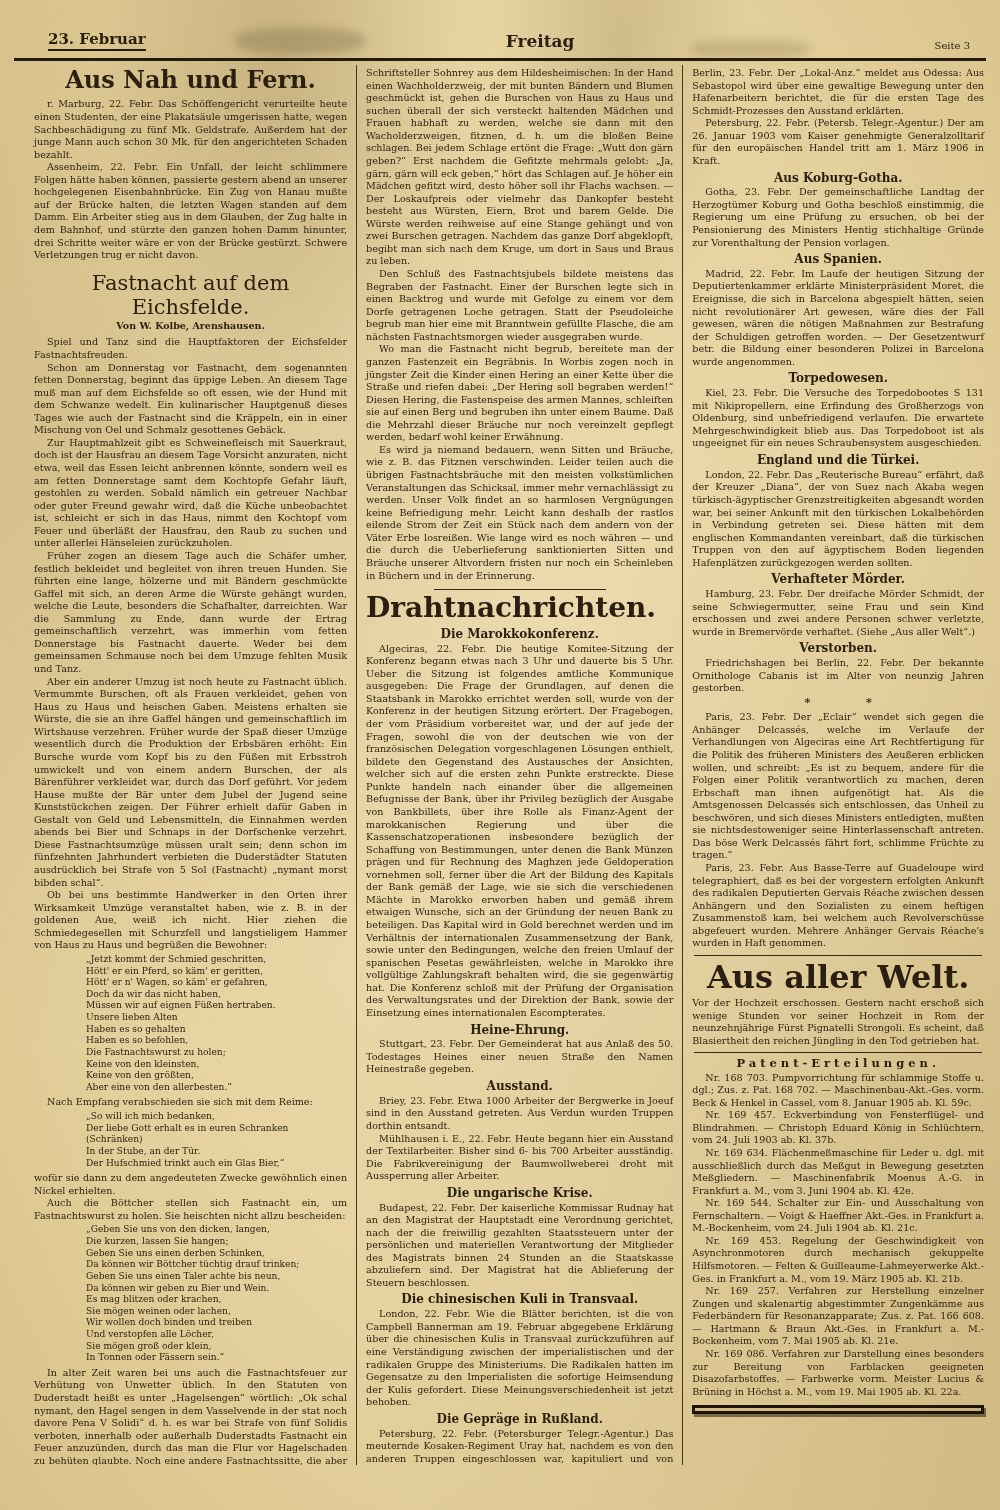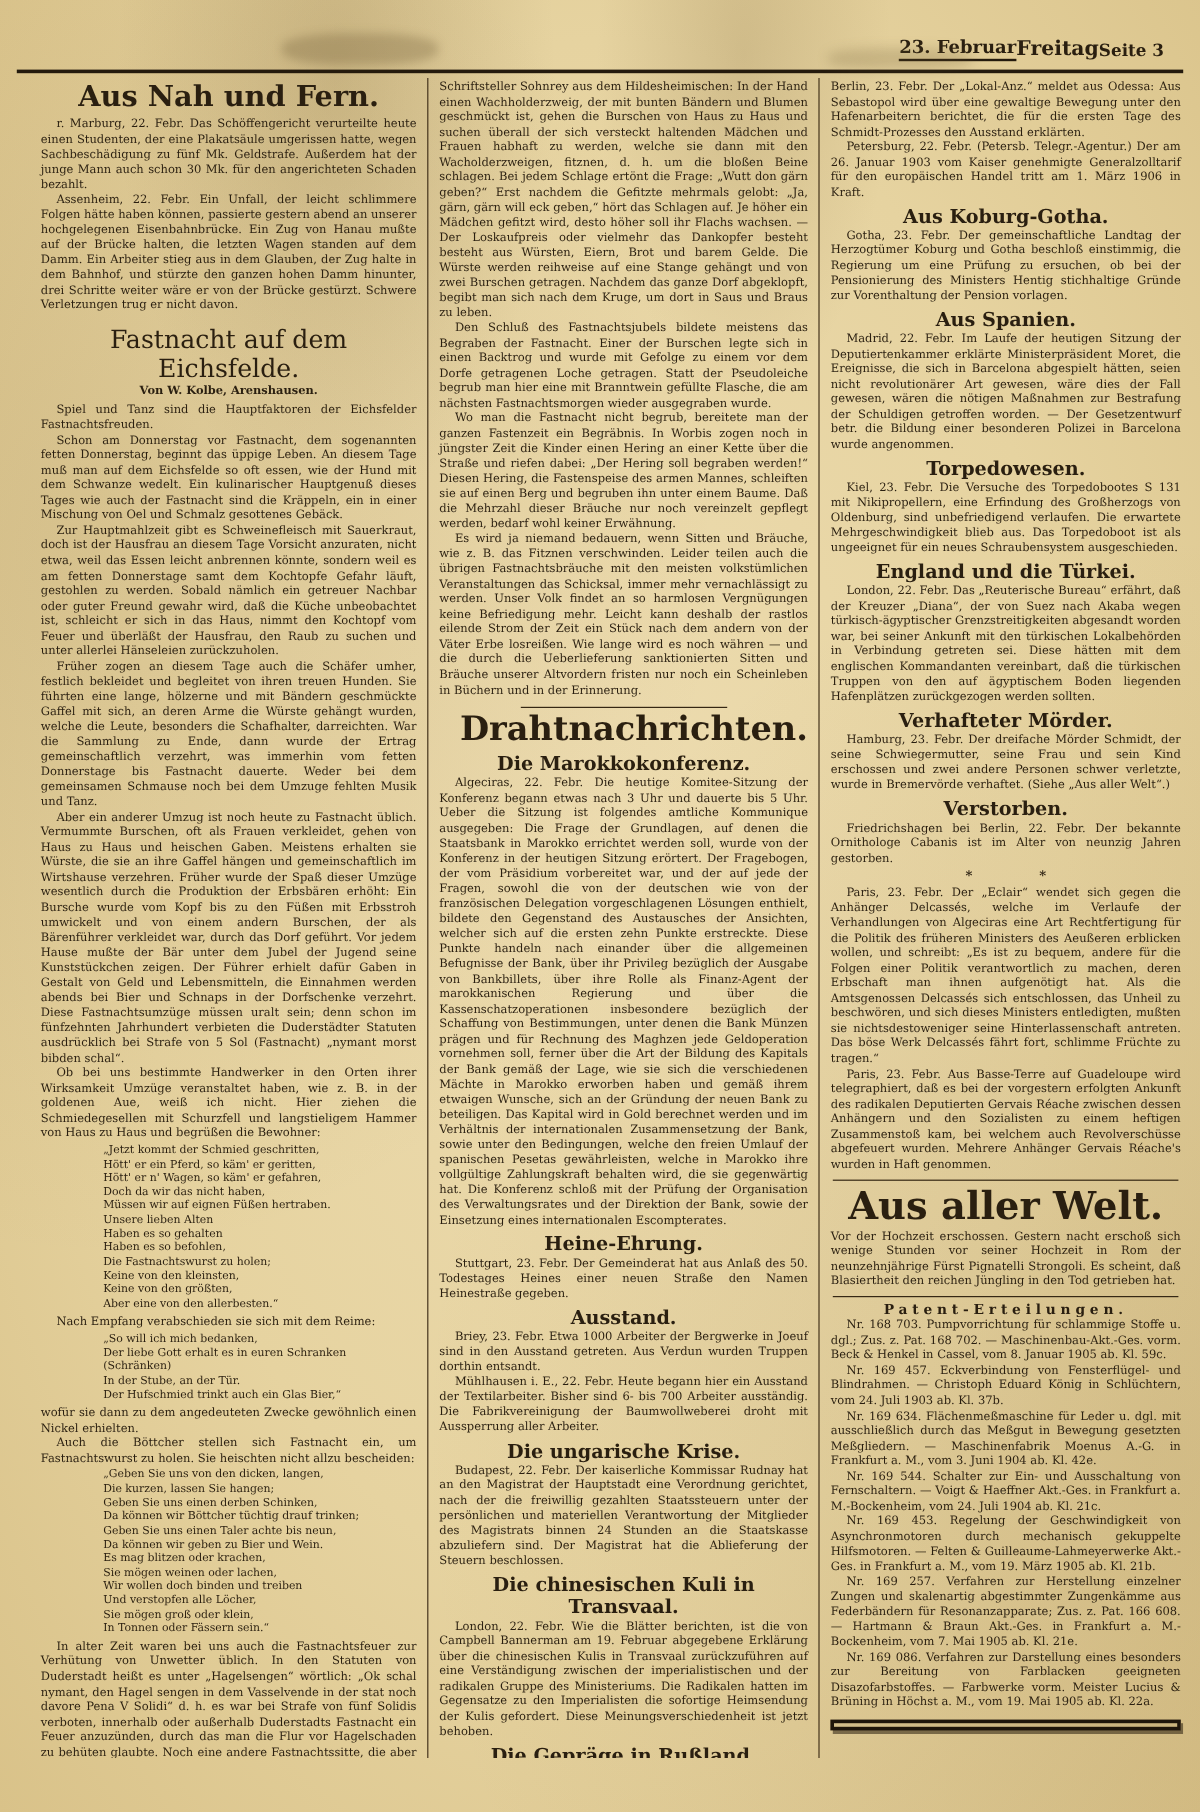--- a/index.html
+++ b/index.html
@@ -6,39 +6,39 @@
   body{width:1000px;height:1510px;font-family:"DejaVu Serif", serif;color:#2a1f10;}
   .paper{position:relative;width:1000px;height:1510px;overflow:hidden;
     background:
       radial-gradient(ellipse at 28% 4%, rgba(110,85,40,.22), transparent 18%),
       radial-gradient(ellipse at 62% 3%, rgba(120,95,50,.20), transparent 14%),
       radial-gradient(ellipse at 8% 30%, rgba(120,90,40,.12), transparent 40%),
       radial-gradient(ellipse at 96% 80%, rgba(120,90,40,.12), transparent 45%),
       radial-gradient(ellipse at 50% 45%, #eddcb0 0%, #e6d3a0 55%, #d9c289 100%);}
   .smudge{position:absolute;left:235px;top:28px;width:130px;height:26px;background:rgba(90,70,35,.25);filter:blur(4px);border-radius:40%;}
   .smudge2{position:absolute;left:690px;top:40px;width:120px;height:18px;background:rgba(105,85,45,.22);filter:blur(5px);border-radius:40%;}
-  .masthead{display:flex;justify-content:flex-end;align-items:flex-end;padding:30px 30px 5px 48px;}
+  .masthead{display:flex;justify-content:space-between;align-items:flex-end;padding:30px 30px 5px 48px;}
   .m-date{font-size:15px;font-weight:bold;border-bottom:2px solid #241a0d;padding-bottom:1px;}
   .m-day{font-size:17px;font-weight:bold;}
-  .m-page{font-size:14px;font-weight:bold;}
+  .m-page{font-size:10px;font-weight:normal;}
   .masthead-rule{border-top:3px solid #241a0d;margin:2px 14px 0 14px;}
   .columns{display:flex;padding:4px 14px 0 32px;height:1400px;}
   .col{overflow:hidden;font-size:9.6px;line-height:1.31;text-align:justify;}
   .col1{width:322px;padding:2px 9px 0 2px;}
   .col2{width:316px;padding:2px 9px 0 9px;border-left:1px solid #453télé115;border-left:1px solid #45341c;border-right:1px solid #45341c;}
   .col3{width:300px;padding:2px 2px 0 9px;}
   .para{margin:0;text-indent:13px;}
   .para.cont{text-indent:0;}
   .dl{font-weight:normal;}
   .h1{font-size:24px;font-weight:bold;text-align:center;margin:0 0 5px;line-height:1.1;}
   .h-article{font-size:21px;font-weight:normal;text-align:center;margin:9px 0 1px;line-height:1.15;}
   .byline{font-size:9.5px;font-weight:bold;text-align:center;margin:0 0 4px;}
-  .h-wire{font-size:28px;font-weight:bold;text-align:right;margin:3px 0 1px;line-height:1.1;}
+  .h-wire{font-size:28px;font-weight:bold;text-align:left;margin:3px 0 1px;line-height:1.1;}
   .h-world{font-size:32px;font-weight:bold;text-align:center;margin:4px 0 2px;line-height:1.1;}
-  .sub{font-size:16px;font-weight:bold;text-align:center;margin:4px 0 1px;line-height:1.15;}
+  .sub{font-size:12px;font-weight:bold;text-align:center;margin:4px 0 1px;line-height:1.15;}
   .sub-sp{letter-spacing:4px;font-size:11.5px;}
   .verse{margin:2px 0 3px 52px;font-size:9.1px;line-height:1.28;white-space:pre-line;text-align:left;}
   .rule-short{width:56%;margin:7px auto 3px;border-top:1.5px solid #352713;}
   .rule-full{border-top:1.5px solid #352713;margin:5px 2px 4px;}
   .stars{text-align:center;font-size:11px;font-weight:bold;margin:1px 0;letter-spacing:26px;padding-left:26px;}
   .ad{border:3px solid #1e150a;padding:3px 6px 0;margin-top:7px;font-family:"Liberation Sans",sans-serif;background:rgba(60,45,20,.06);box-shadow:2px 3px 0 rgba(40,30,12,.55);}
 </style>
 </head>
 <body>
 

